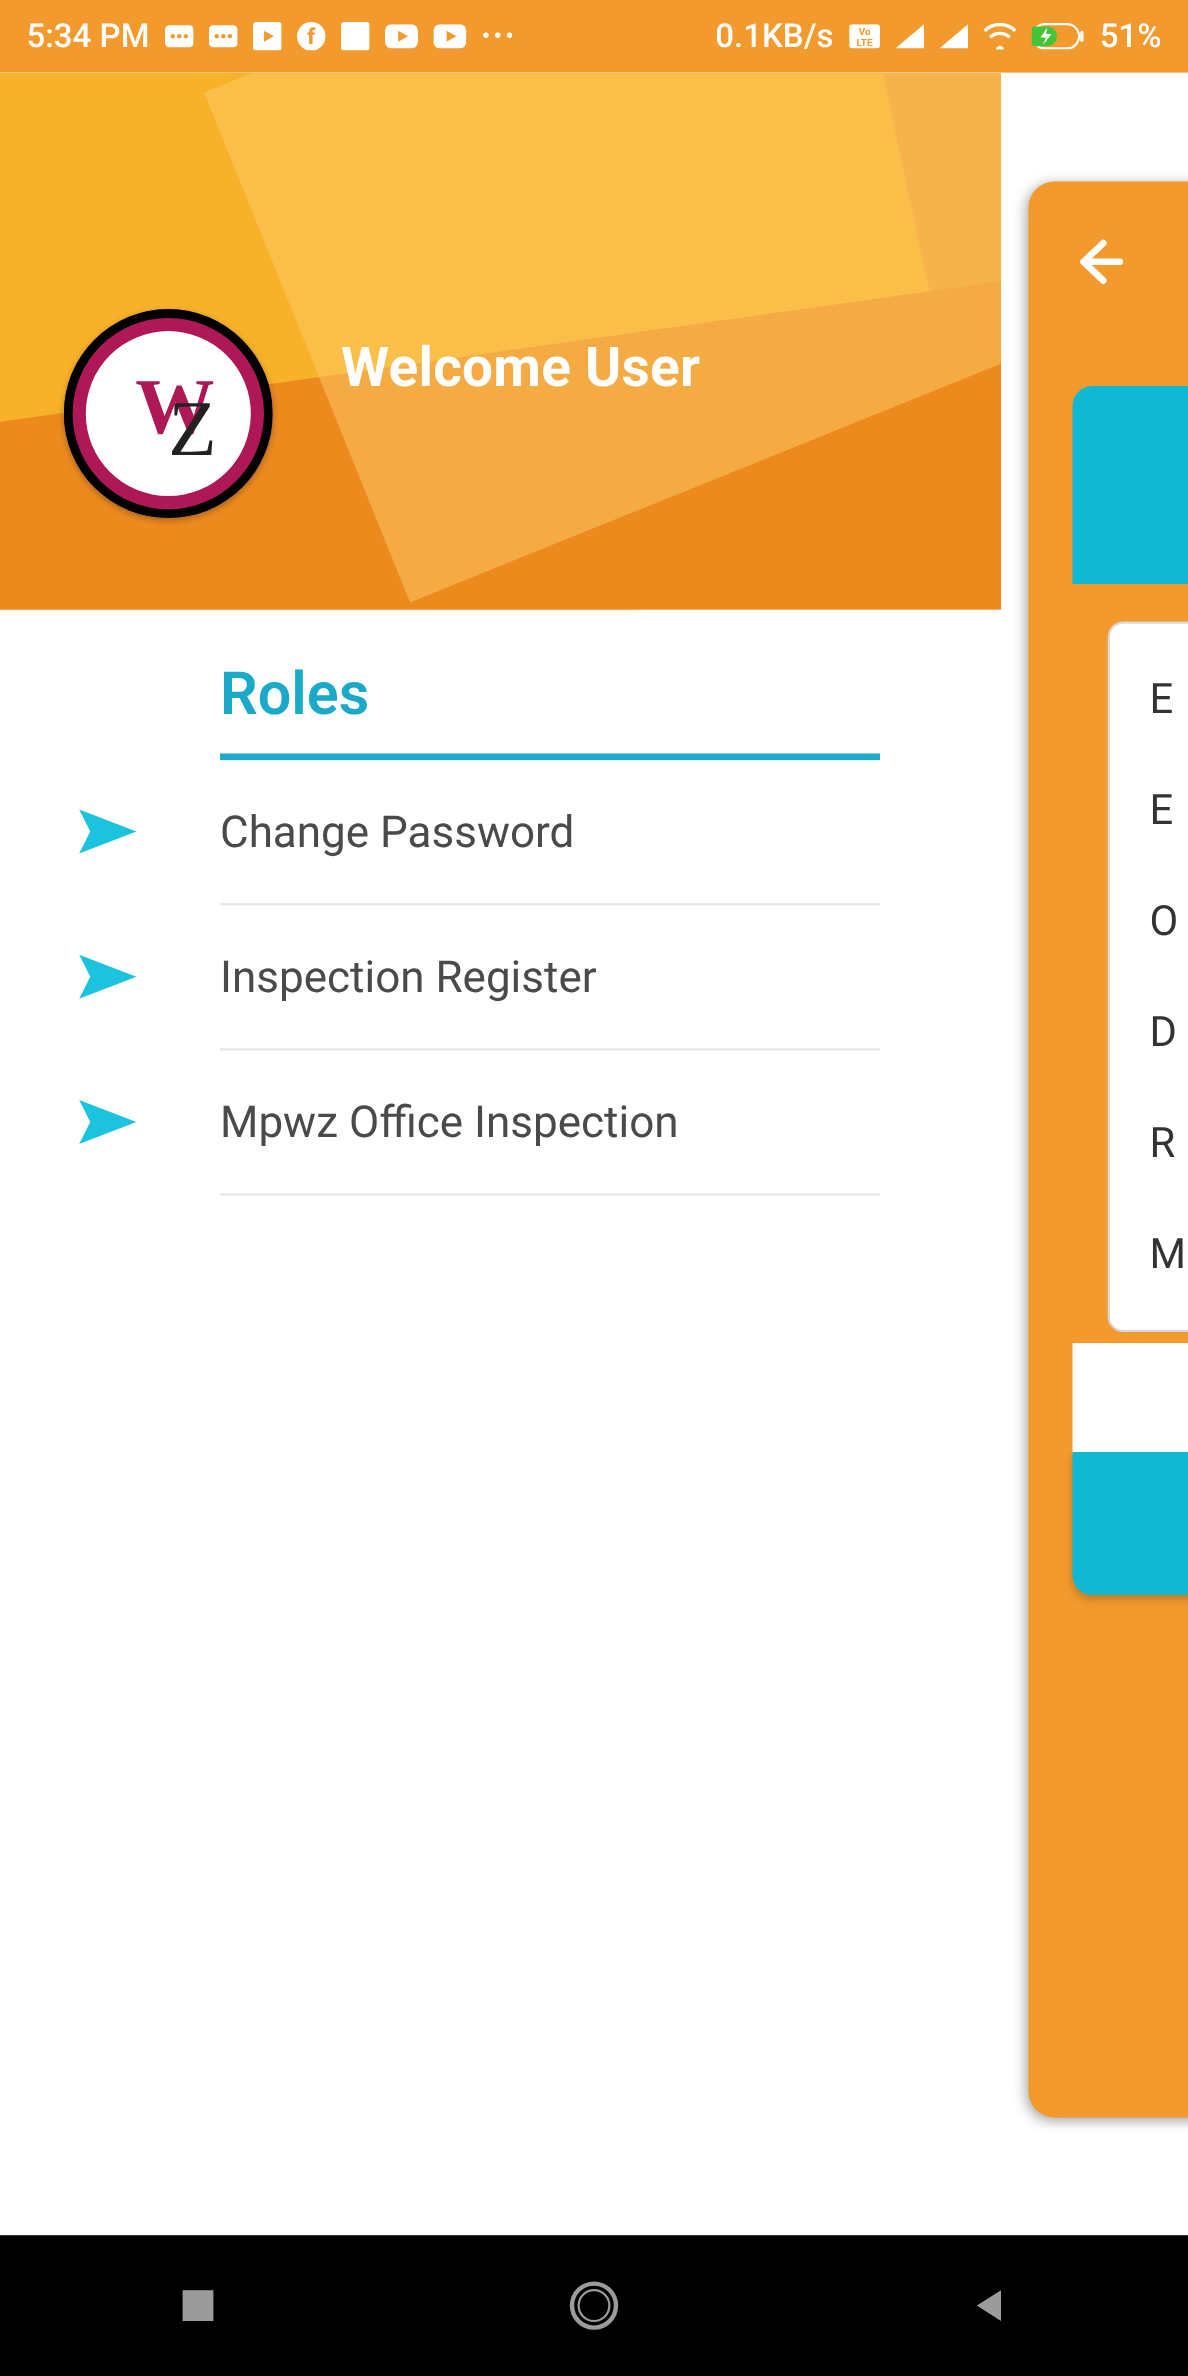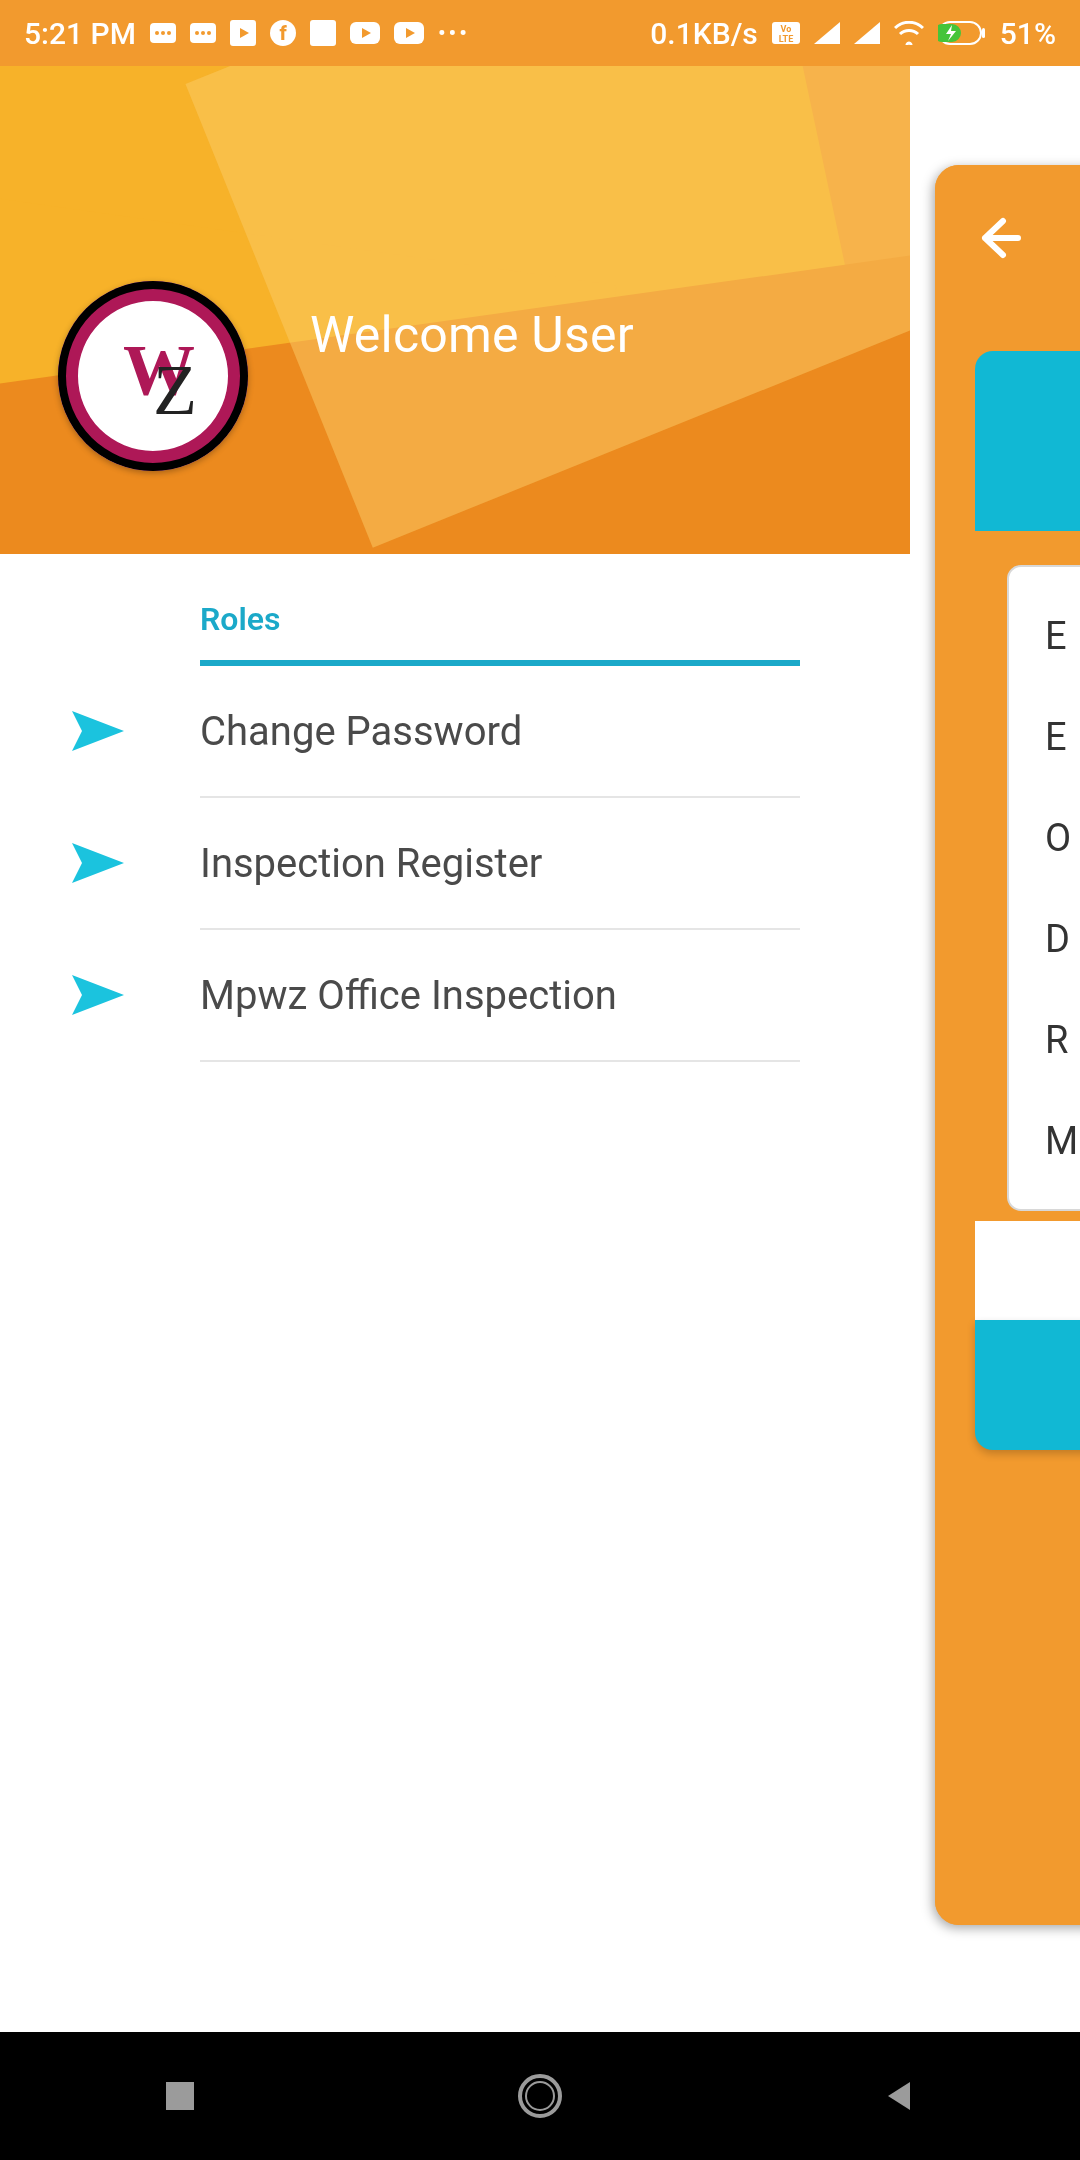--- a/index.html
+++ b/index.html
@@ -51,32 +51,32 @@
     left: 58px; top: 215px;
     width: 190px; height: 190px;
     border-radius: 50%;
     background: #fff;
     box-shadow: inset 0 0 0 8px #000, inset 0 0 0 20px #AE1857, 0 2px 6px rgba(0,0,0,.3);
     display:flex; align-items:center; justify-content:center;
   }
   .drawer-avatar svg { width: 120px; height: 120px; }
 
   .drawer-titles { position:absolute; left: 310px; top: 240px; color:#fff; }
-  .drawer-titles .line1 { font-size: 50px; font-weight: 400; letter-spacing: .2px; }
+  .drawer-titles .line1 { font-size: 50px; font-weight: 700; letter-spacing: .2px; }
   .drawer-titles .line2 { font-size: 40px; font-weight: 500; margin-top: 28px; }
 
   .drawer-body { padding: 0; }
   .roles-header {
     margin-left: 200px;
     margin-top: 46px;
     padding-bottom: 22px;
     width: 600px;
     border-bottom: 6px solid #1BA9C9;
   }
-  .roles-header span { color: #1BA9C9; font-size: 32px; font-weight: 600; }
+  .roles-header span { color: #1BA9C9; font-size: 54px; font-weight: 600; }
 
   .menu-item {
     display:flex; align-items:center;
     height: 132px;
     border-bottom: 2px solid #e5e5e5;
     margin-left: 200px;
     width: 600px;
     position: relative;
   }
   .menu-item .label { font-size: 40px; color:#4a4a4a; font-weight: 400; }
@@ -148,21 +148,21 @@
     background:#000;
     display:flex; align-items:center; justify-content:space-around;
   }
   .nav-bar .nbtn { width:54px; height:54px; display:flex; align-items:center; justify-content:center; }
 </style>
 </head>
 <body>
 
 <div class="status-bar">
   <div class="status-left">
-    <span class="t">5:21 PM</span>
+    <span class="t">5:34 PM</span>
     <span class="ic">
         <svg width="26" height="26">
           <rect width="26" height="20" y="3" rx="4" fill="#fff"></rect>
           <circle cx="7" cy="13" r="2" fill="#F29A2E"></circle>
           <circle cx="13" cy="13" r="2" fill="#F29A2E"></circle>
           <circle cx="19" cy="13" r="2" fill="#F29A2E"></circle>
         </svg>
       </span>
     <span class="ic">
         <svg width="26" height="26">

